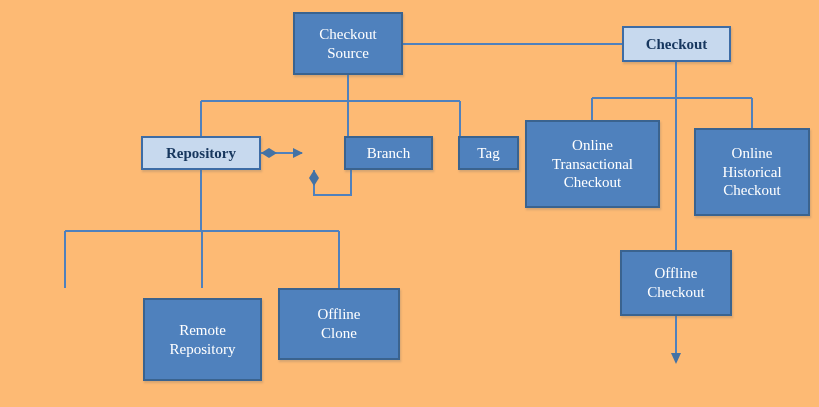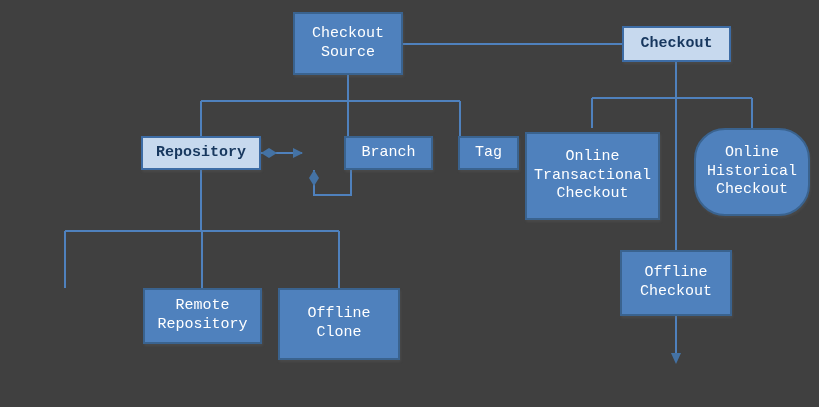--- a/index.html
+++ b/index.html
@@ -1,20 +1,20 @@
 <!DOCTYPE html>
 <html><head>
 <meta charset="utf-8">
 <style>
   html,body{margin:0;padding:0;background:#ffffff;}
   .canvas{
     position:relative;
     width:819px;height:407px;
-    background:#404040;
-    font-family:Liberation Mono, monospace;
+    background:#fdba74;
+    font-family:Liberation Serif, serif;
     overflow:hidden;
   }
   .edges{position:absolute;left:0;top:0;width:819px;height:407px;}
   .edge{stroke:#4f81bd;stroke-width:2;fill:none;}
   .marker{fill:#4472a4;stroke:none;}
   .node{
     position:absolute;
     display:flex;align-items:center;justify-content:center;
     text-align:center;
     box-sizing:border-box;
@@ -90,35 +90,35 @@
   </div>
 
   <div class="node dark" style="left:303px;top:136px;width:89px;height:34px;margin-left:41px;">
     <span>Branch</span>
   </div>
 
   <div class="node dark" style="left:430px;top:136px;width:61px;height:34px;margin-left:28px;">
     <span>Tag</span>
   </div>
 
-  <div class="node dark" style="left:525px;top:132px;width:135px;height:88px;">
+  <div class="node dark" style="left:525px;top:120px;width:135px;height:88px;">
     <span>Online Transactional Checkout</span>
   </div>
 
-  <div class="node dark" style="left:694px;top:128px;width:116px;height:88px;border-radius:31px;">
+  <div class="node dark" style="left:694px;top:128px;width:116px;height:88px;">
     <span>Online Historical Checkout</span>
   </div>
 
   <div class="node dark pad-lg" style="left:620px;top:250px;width:112px;height:66px;">
     <span>Offline Checkout</span>
   </div>
 
 
 
-  <div class="node dark pad-lg" style="left:143px;top:288px;width:119px;height:56px;">
+  <div class="node dark pad-lg" style="left:143px;top:298px;width:119px;height:83px;">
     <span>Remote Repository</span>
   </div>
 
   <div class="node dark pad-lg" style="left:278px;top:288px;width:122px;height:72px;">
     <span>Offline Clone</span>
   </div>
 
 </div>
 
 </body></html>

